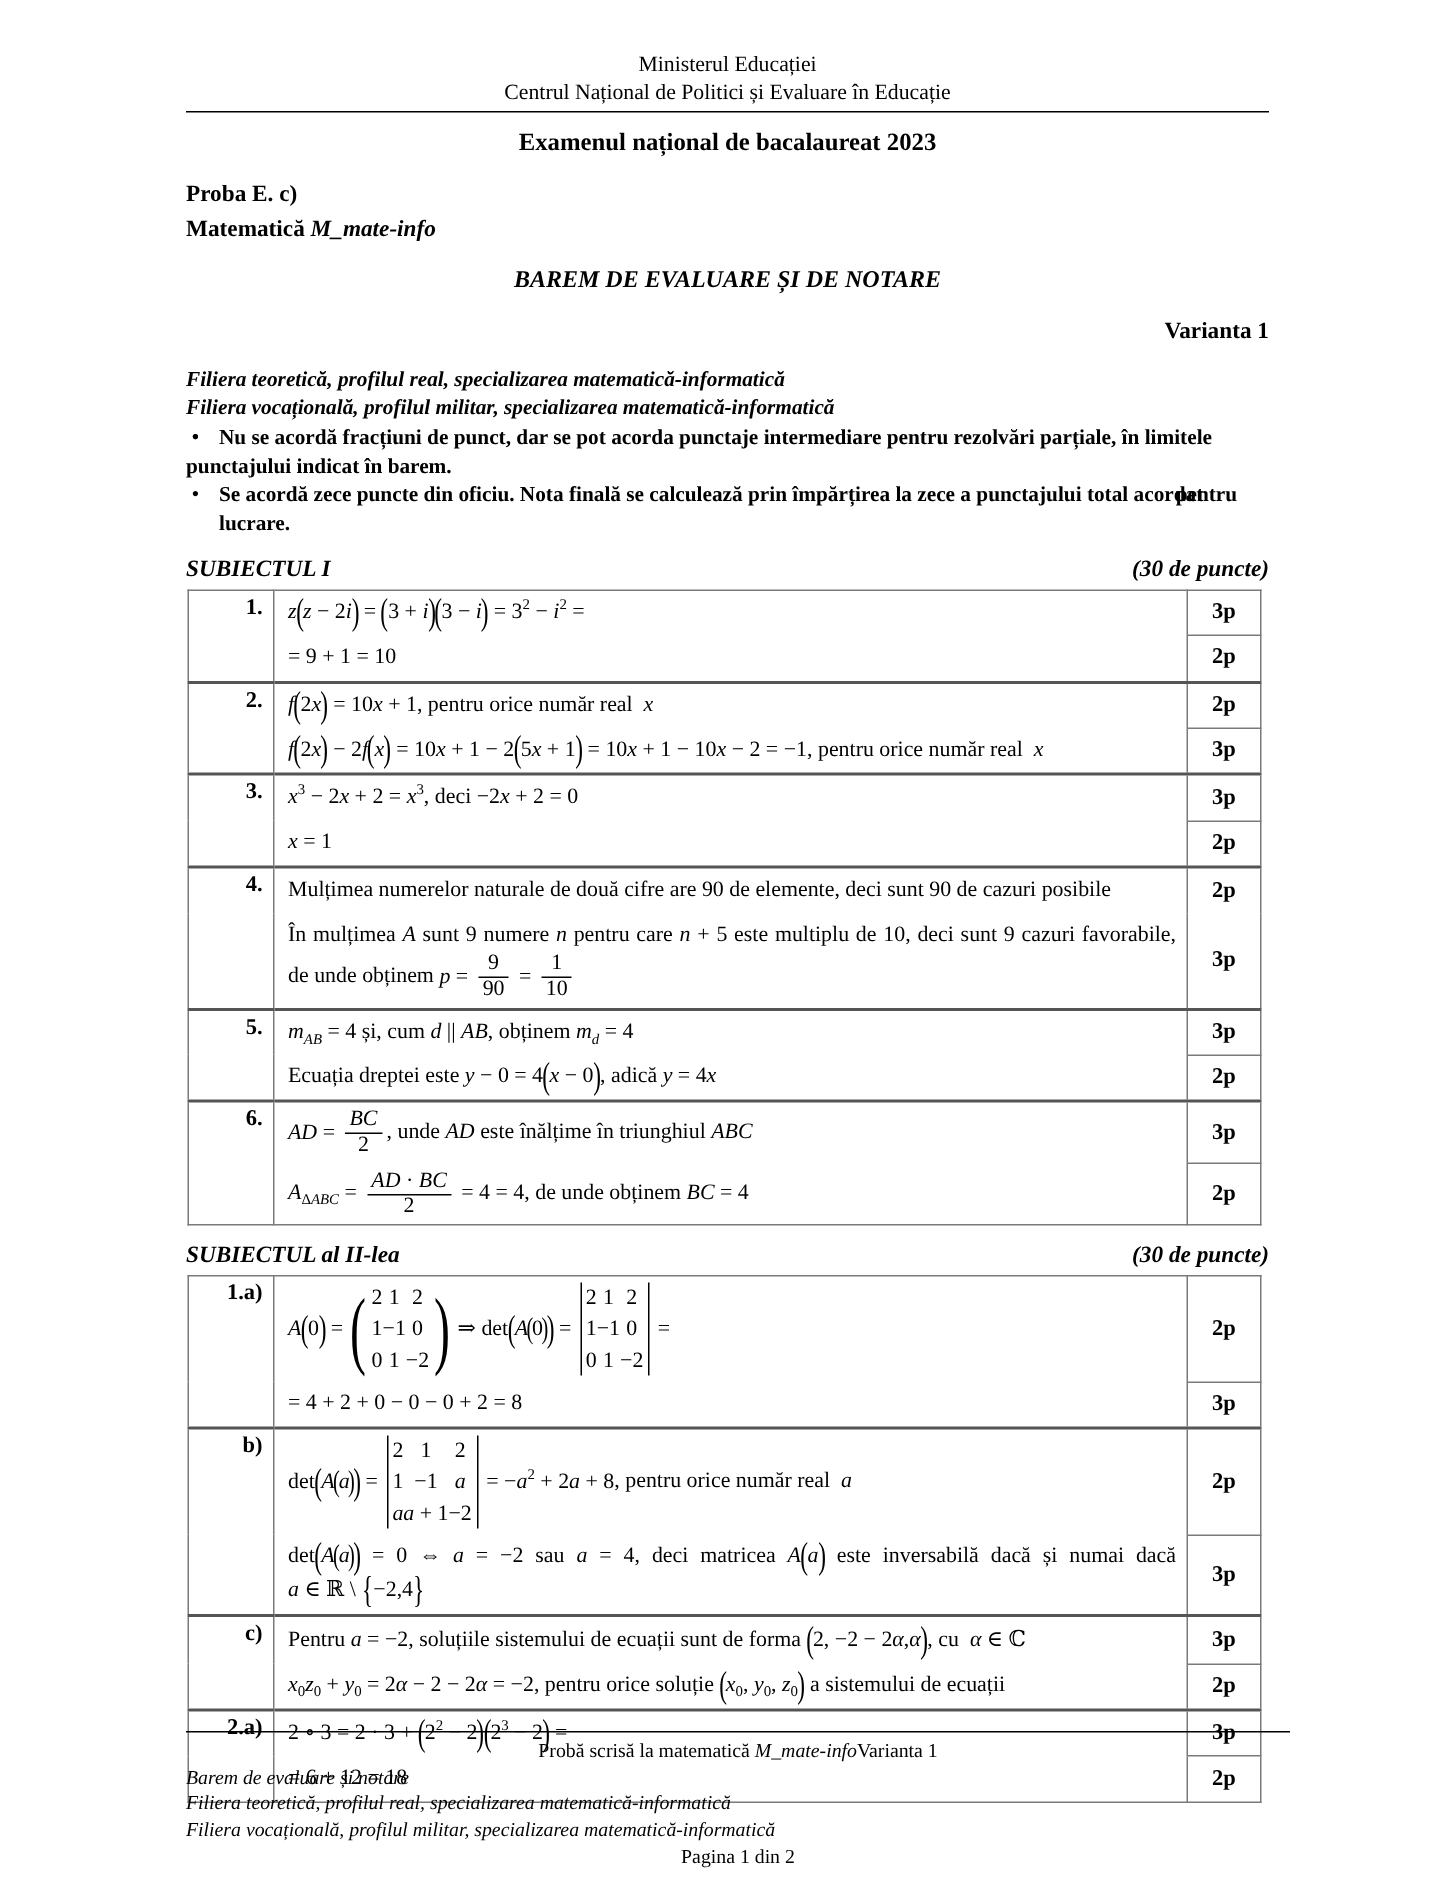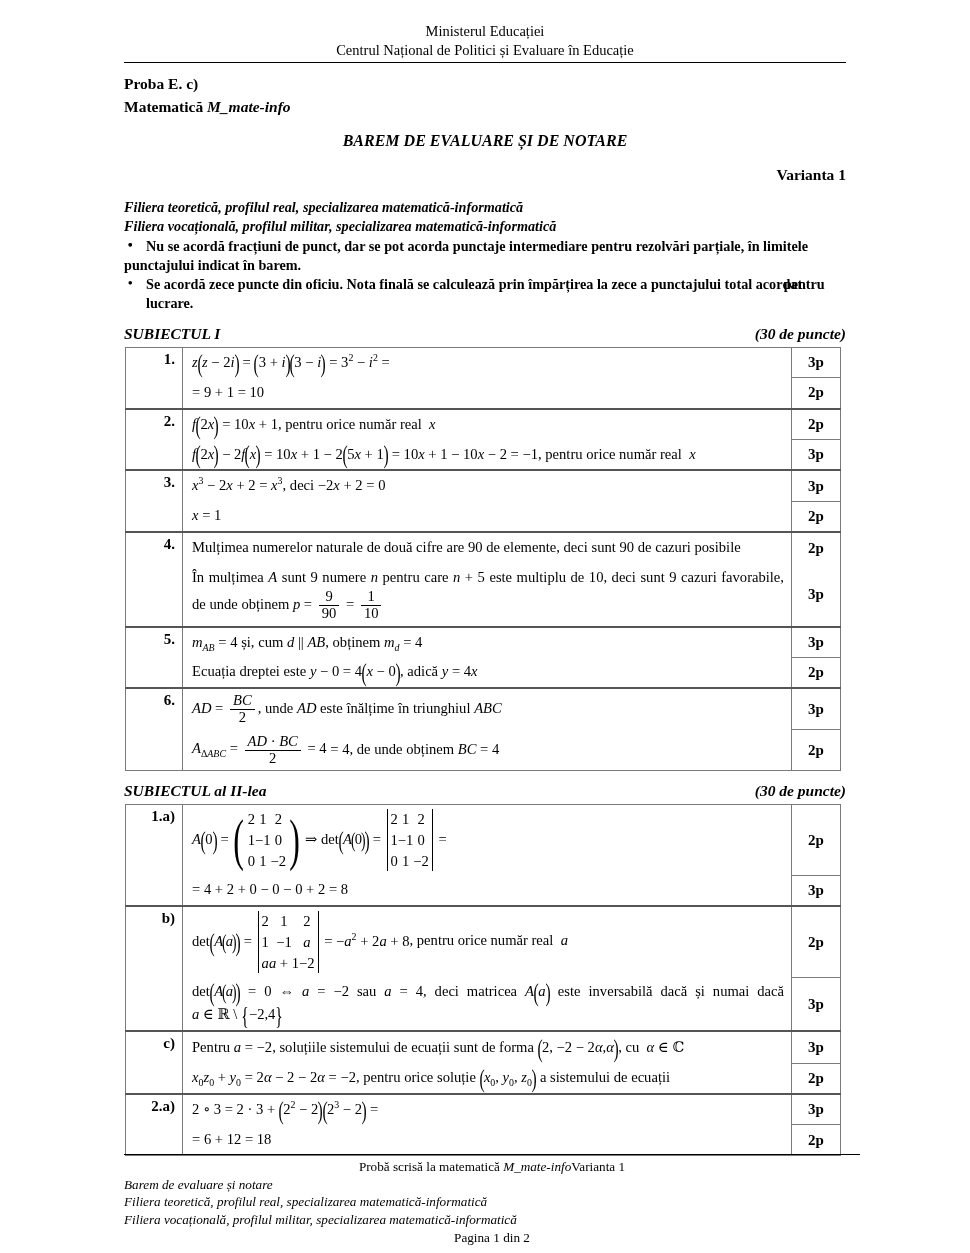--- a/index.html
+++ b/index.html
@@ -9,21 +9,21 @@
   body {
     width: 970px; height: 1253px;
     font-family: "Liberation Serif", "DejaVu Serif", serif;
     color: #000;
     overflow: hidden;
   }
   .page {
     position: relative;
     width: 970px; height: 1253px;
     box-sizing: border-box;
-    padding: 22px 124px 0 124px;
+    padding: 34px 124px 0 124px;
   }
   
   .hdr-line { text-align: center; font-size: 14.5px; line-height: 1.28; }
   .hdr-rule { border-top: 1.4px solid #000; margin: 3px 0 10px 0; }
   .title-1 { text-align: center; font-weight: bold; font-size: 16.5px; margin-bottom: 14px; }
   .title-2 { text-align: left; font-weight: bold; font-size: 15.5px; line-height: 1.45; }
   .title-2 .ital { font-style: italic; }
   .title-3 { text-align: center; font-weight: bold; font-size: 16px; margin-top: 14px; font-style: italic; }
   .variant { text-align: right; font-weight: bold; font-size: 15.5px; margin-top: 16px; }
 
@@ -118,20 +118,21 @@
 </style>
 </head>
 <body>
 
 <div class="page">
 
   <div>
     <div class="hdr-line">Ministerul Educației</div>
     <div class="hdr-line">Centrul Național de Politici și Evaluare în Educație</div>
     <div class="hdr-rule"></div>
+    <div class="title-1">Examenul național de bacalaureat 2023</div>
     <div class="title-2">
       <div>Proba E. c)</div>
       <div><span>Matematică </span><span class="ital">M_mate-info</span></div>
     </div>
     <div class="title-3">BAREM DE EVALUARE ȘI DE NOTARE</div>
     <div class="variant">Varianta 1</div>
   </div>
 
   <div class="filiera">
     <div>Filiera teoretică, profilul real, specializarea matematică-informatică</div>

